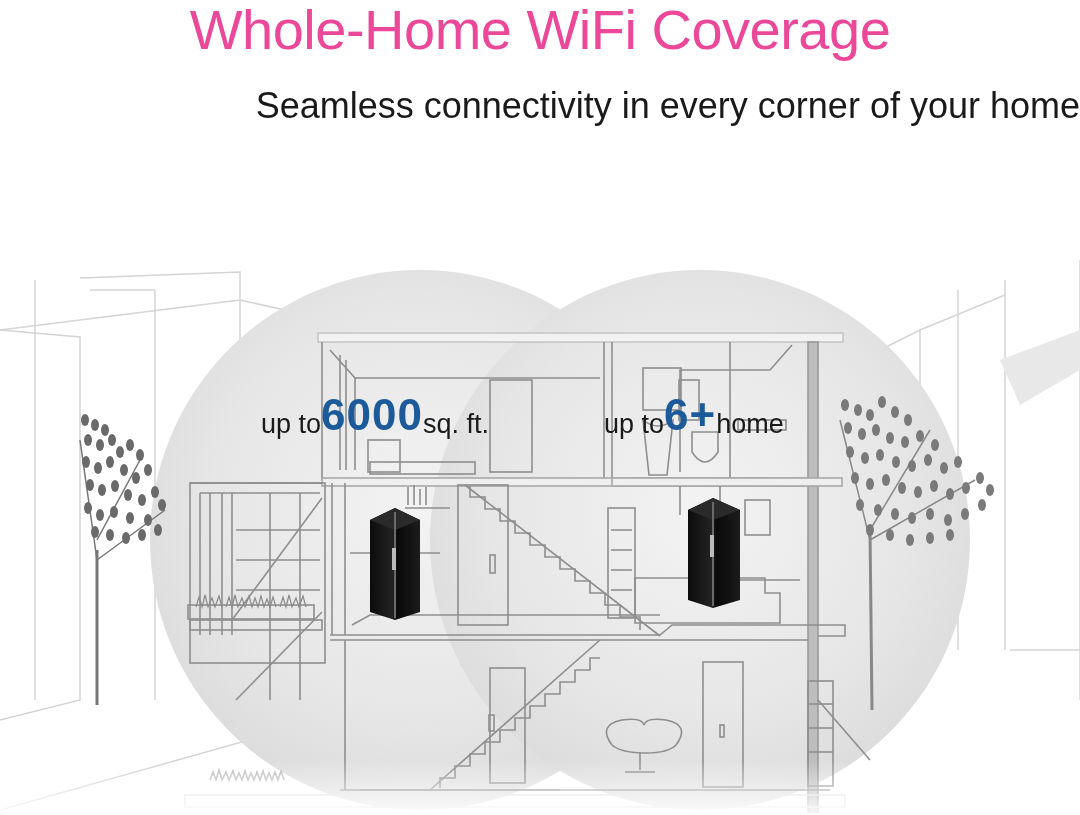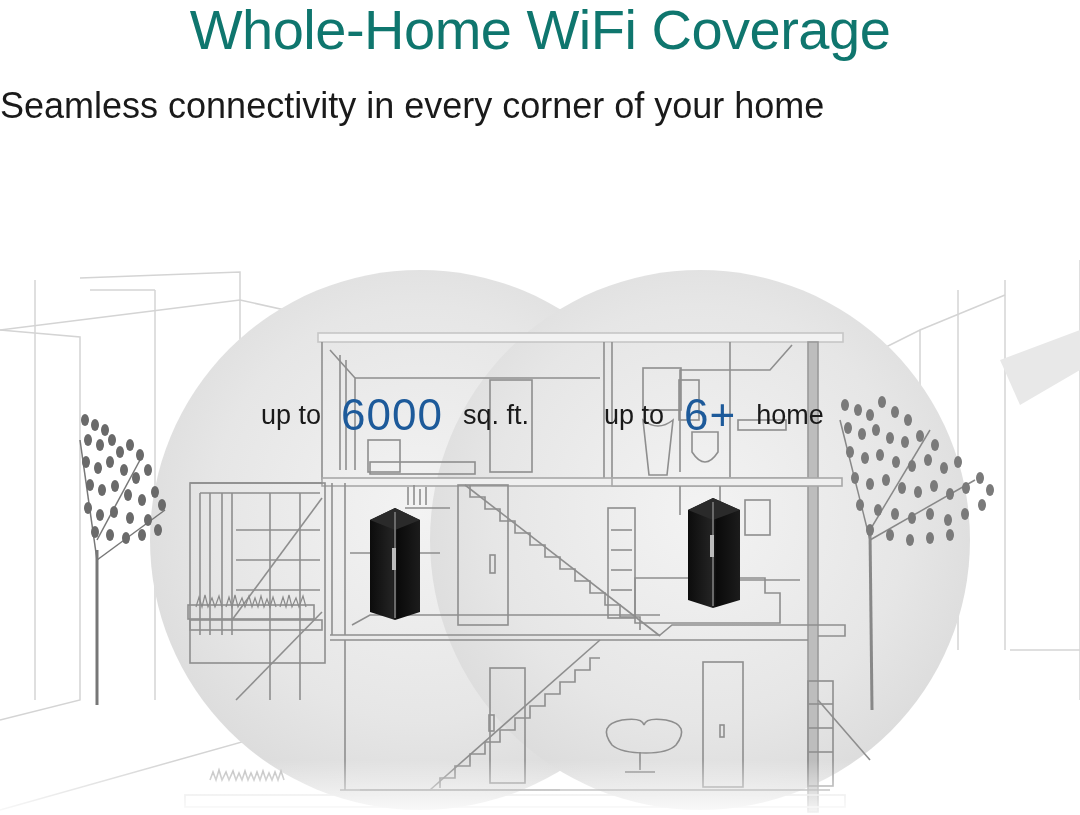--- a/index.html
+++ b/index.html
@@ -1,22 +1,22 @@
 <!DOCTYPE html>
 <html><head>
 <meta charset="utf-8">
 <style>
   html, body { margin: 0; padding: 0; background: #ffffff; }
   body { width: 1080px; height: 815px; position: relative; overflow: hidden; font-family: "Liberation Sans", sans-serif; }
-  .title { position: absolute; left: 0; top: 0; width: 1080px; text-align: center; font-size: 56px; line-height: 60px; color: #0f766e; letter-spacing: -0.5px; font-weight: normal; margin: 0; }
-  .subtitle { position: absolute; left: 0; top: 84px; width: 1080px; text-align: left; font-size: 36px; line-height: 44px; color: #1a1a1a; margin: 0; }
+  .title { position: absolute; left: 0; top: 0; width: 1080px; text-align: center; font-size: 56px; line-height: 60px; color: #ec4899; letter-spacing: -0.5px; font-weight: normal; margin: 0; }
+  .subtitle { position: absolute; left: 0; top: 84px; width: 1080px; text-align: right; font-size: 36px; line-height: 44px; color: #1a1a1a; margin: 0; }
   .scene { position: absolute; left: 0; top: 230px; width: 1080px; height: 585px; }
   .scene svg { position: absolute; left: 0; top: 0; }
-  .stat { position: absolute; top: 390px; font-size: 27px; color: #1a1a1a; white-space: nowrap; display: flex; align-items: center; gap: 20px; }
-  .stat .num { font-size: 44px; color: #1d5a9a; font-weight: normal; letter-spacing: 1px; }
+  .stat { position: absolute; top: 390px; font-size: 27px; color: #1a1a1a; white-space: nowrap; display: flex; align-items: flex-end; gap: 0; }
+  .stat .num { font-size: 44px; color: #1d5a9a; font-weight: bold; letter-spacing: 1px; }
   .stat-area { left: 261px; }
   .stat-rooms { left: 604px; }
 </style>
 </head>
 <body>
 
 <h1 class="title">Whole-Home WiFi Coverage</h1>
 <p class="subtitle">Seamless connectivity in every corner of your home</p>
 
 <div class="scene">

